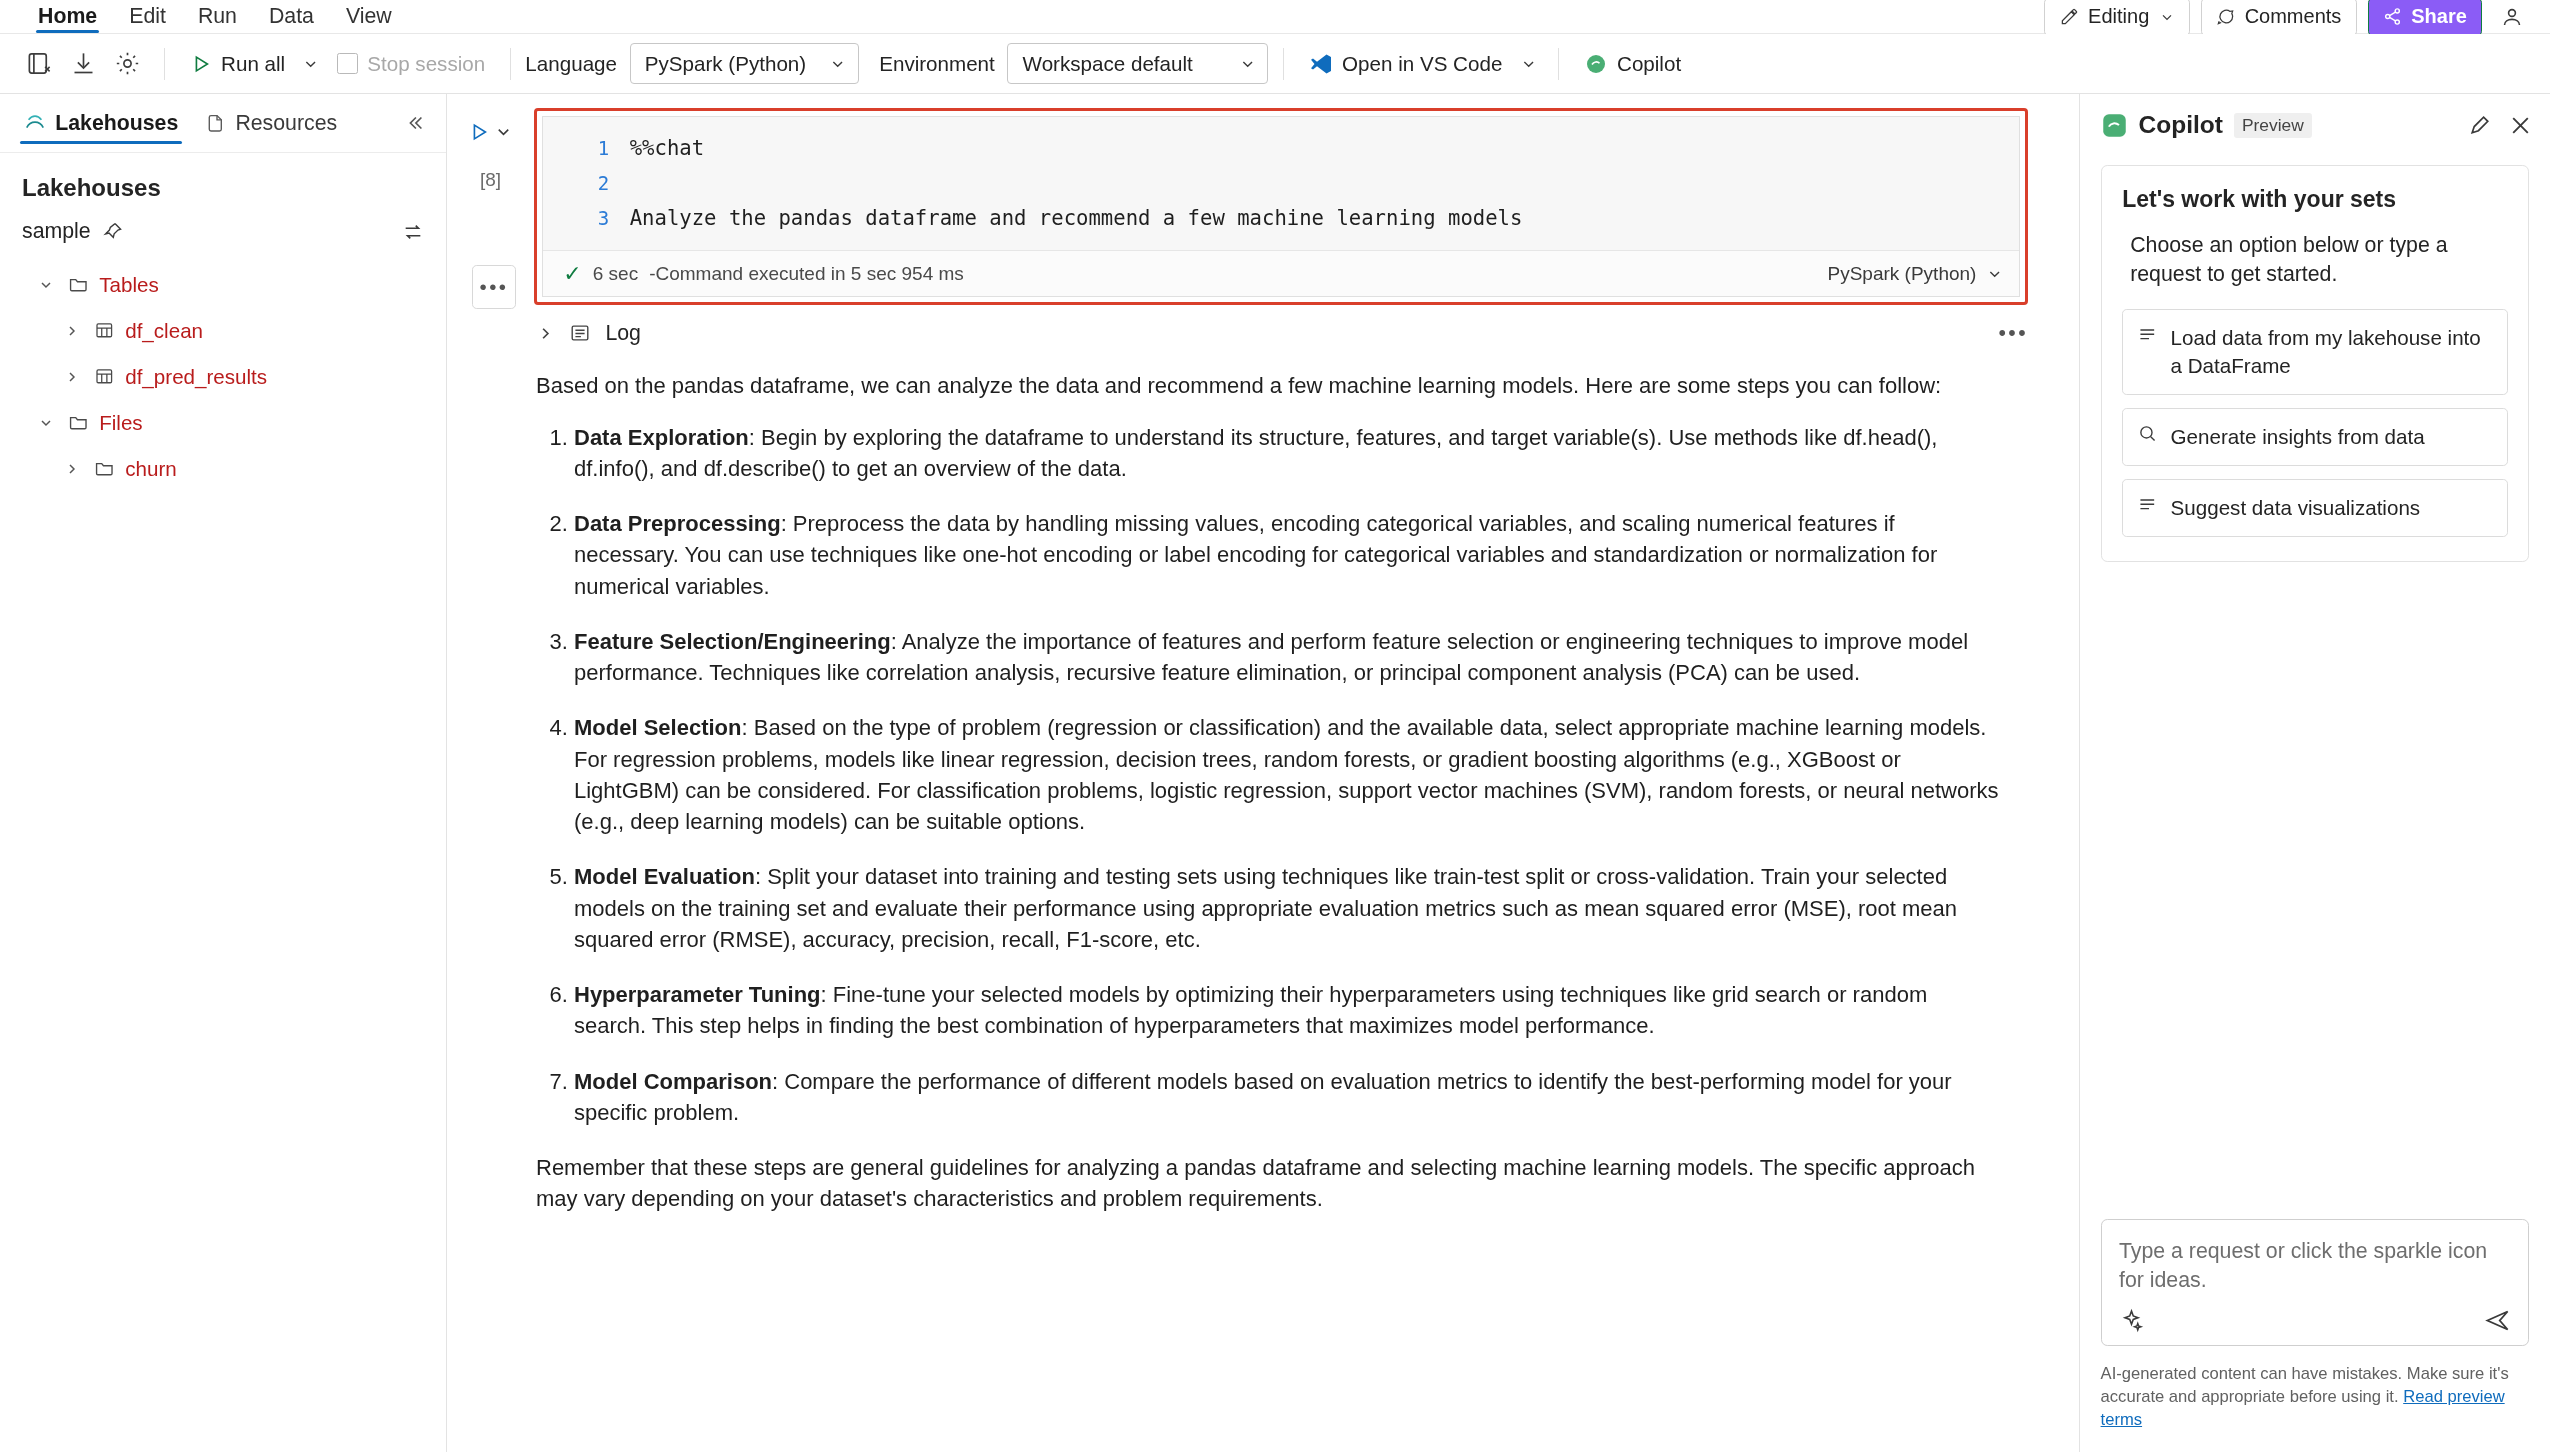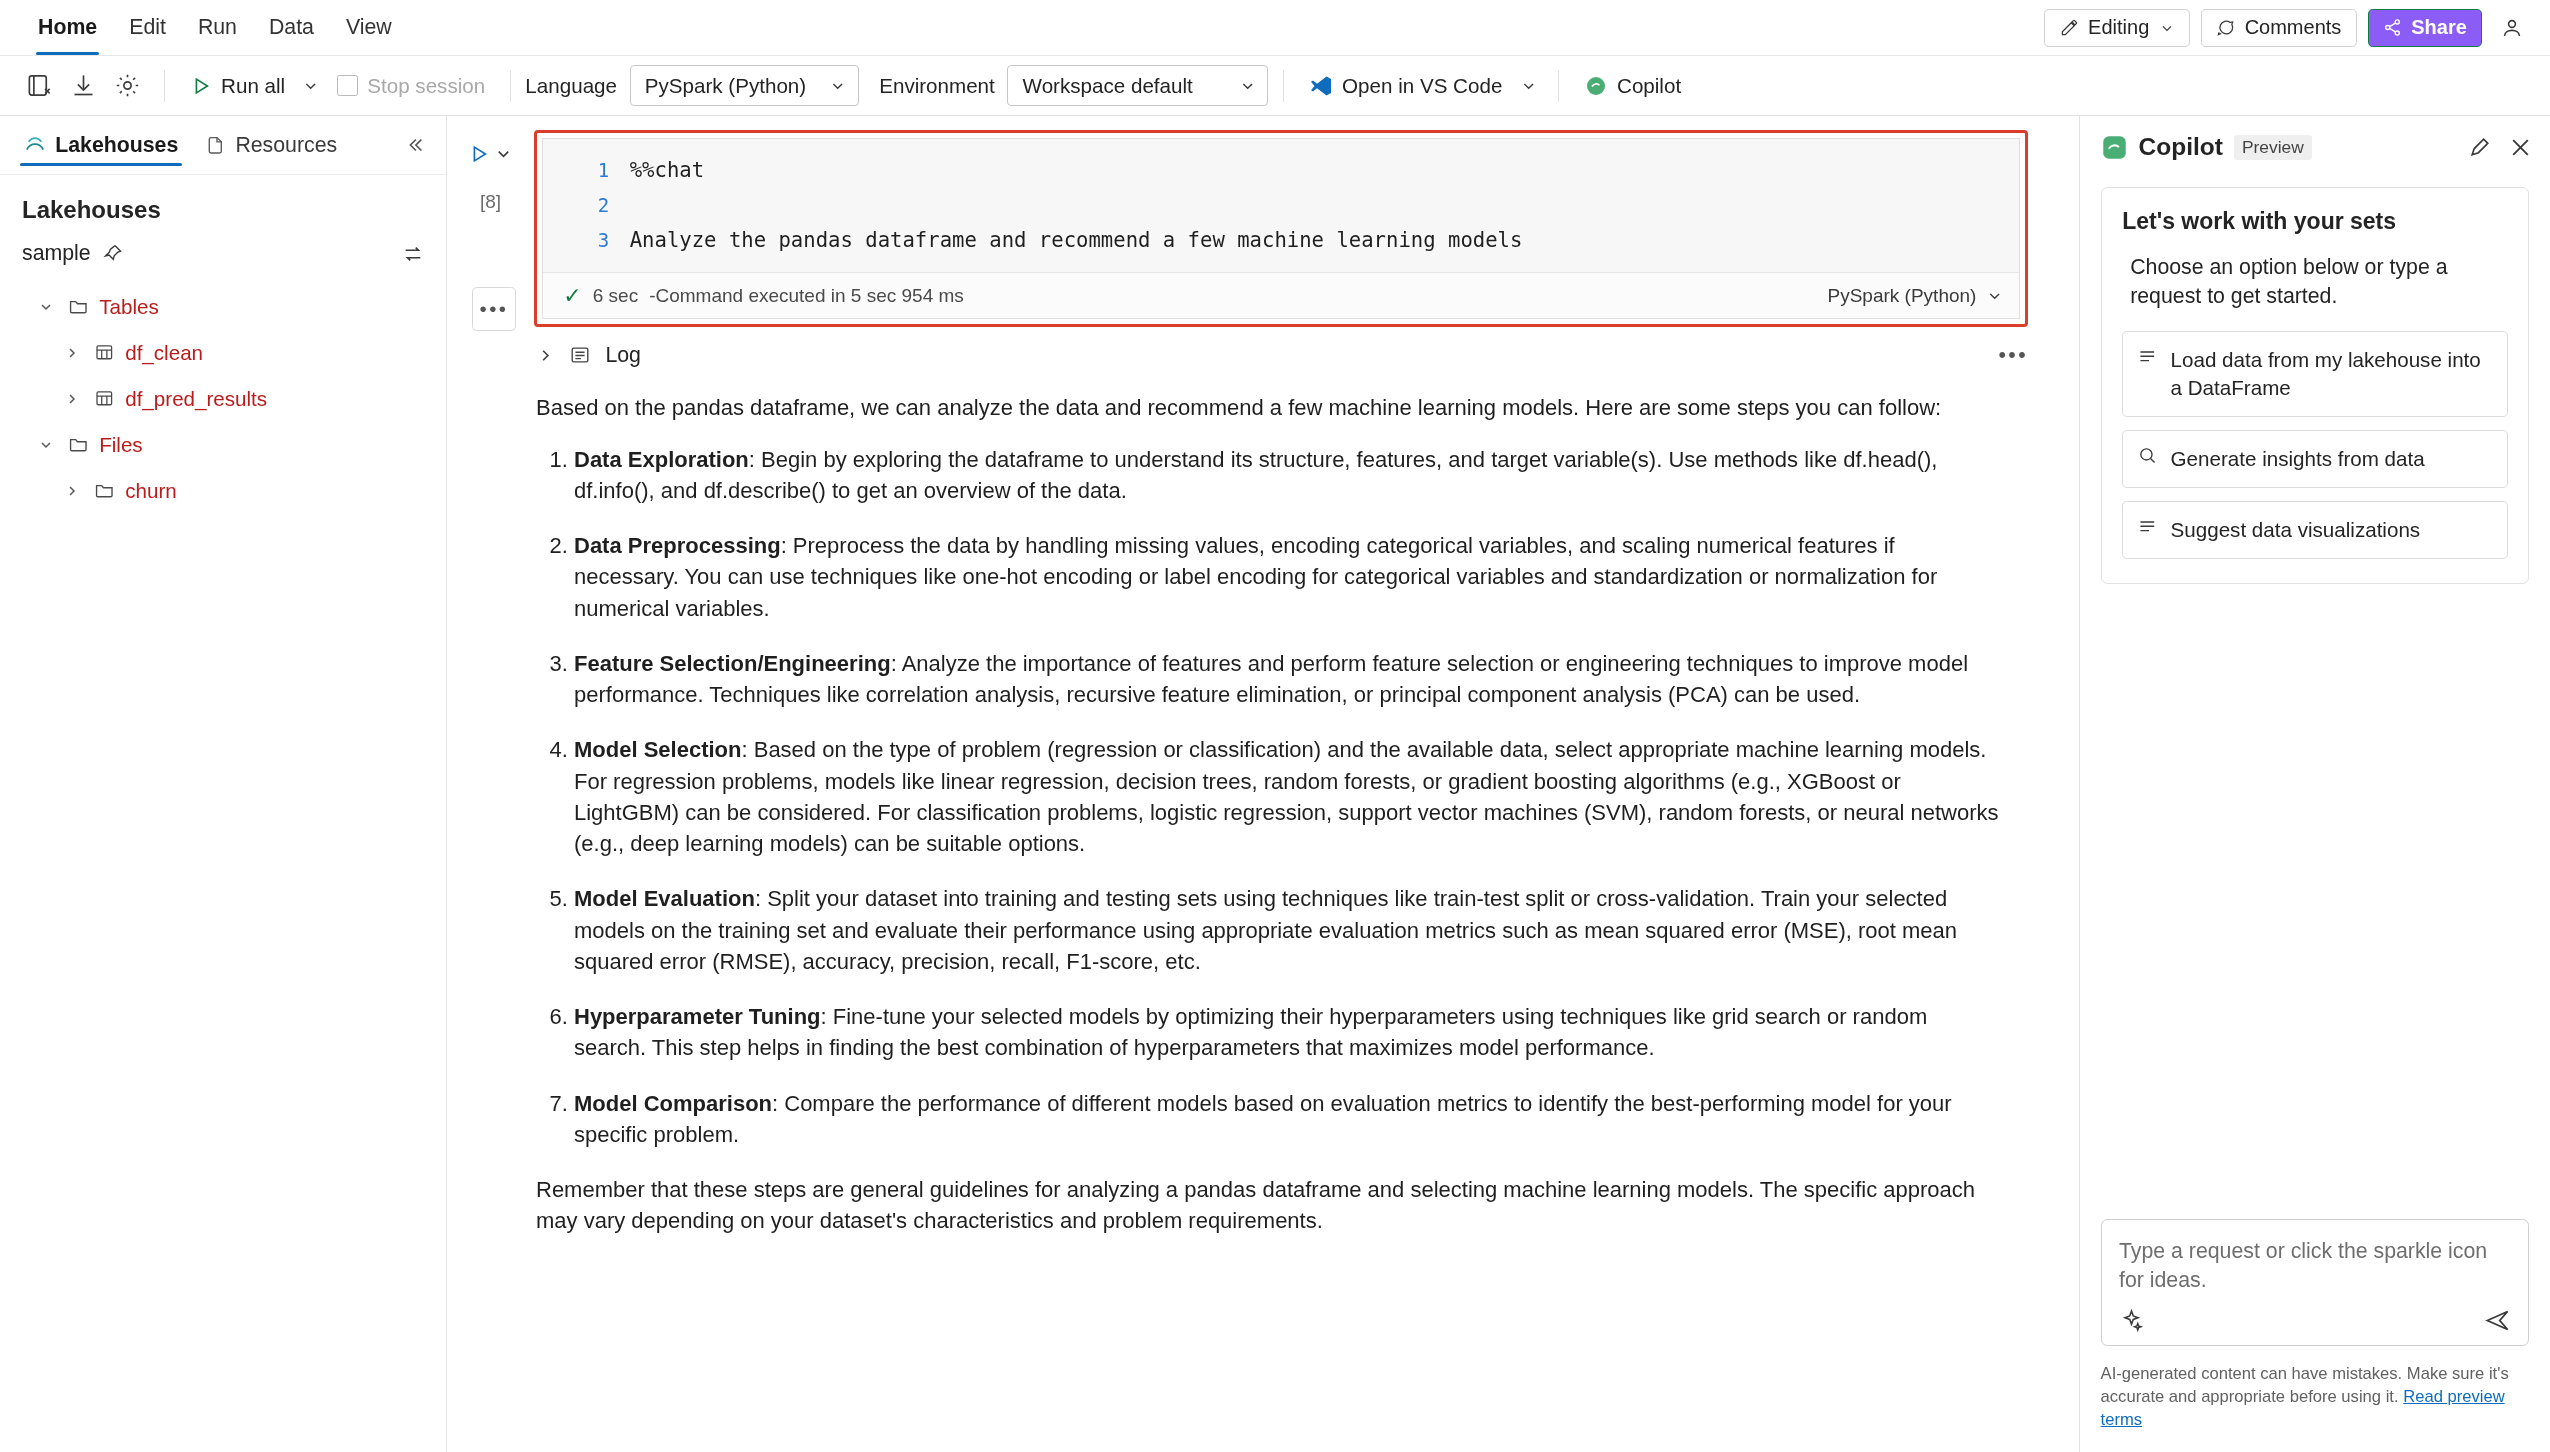--- a/index.html
+++ b/index.html
@@ -9,21 +9,21 @@
     font-family: "Liberation Sans", sans-serif;
     background: #ffffff;
     color: #242424;
     overflow: hidden;
     font-size: 20.6px;
   }
   .app { display: flex; flex-direction: column; width: 2550px; height: 1452px; }
 
   
   .ribbon-tabs {
-    height: 56px;
+    height: 34px;
     display: flex;
     align-items: stretch;
     background: #ffffff;
     border-bottom: 0.8px solid #e8e8e8;
     padding-left: 22px;
     flex: none;
   }
   .rtab {
     display: flex; align-items: center;
     padding: 0 16px;

